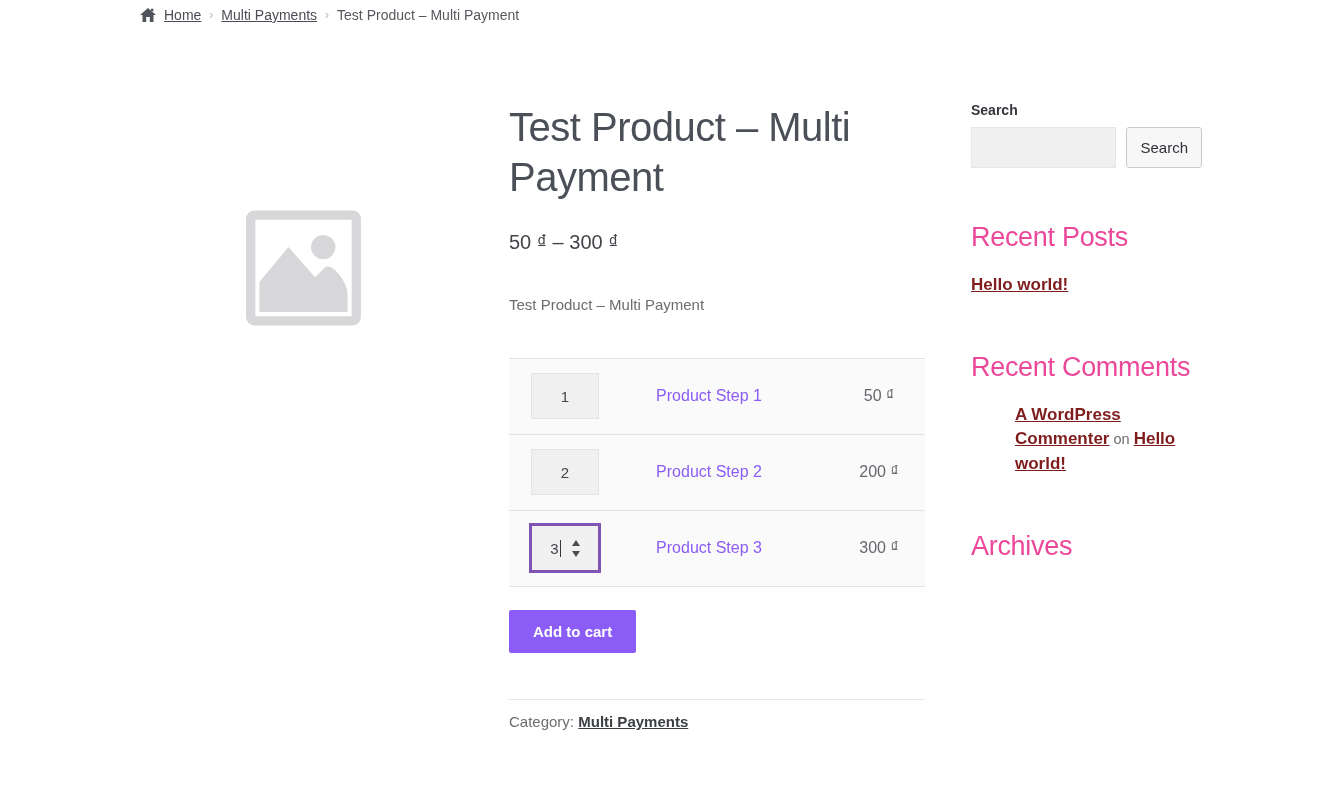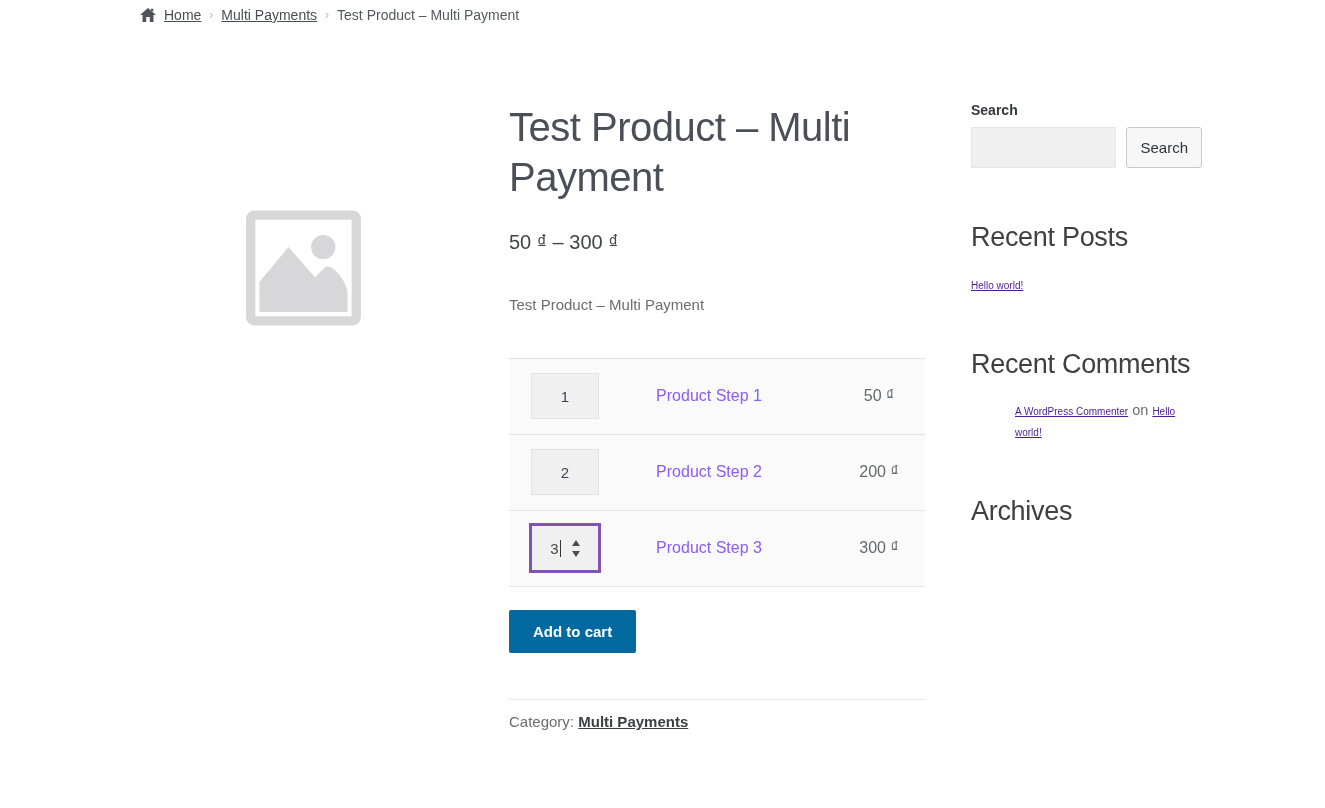--- a/index.html
+++ b/index.html
@@ -55,35 +55,35 @@
   .qty-val { font-size:15px; color:#43454b; }
   .caret { display:inline-block; width:1px; height:17px; background:#33363c; margin-left:1px; }
   .spinner { display:inline-flex; flex-direction:column; align-items:center; margin-left:11px; cursor:pointer; }
   .spin-up { width:0; height:0; border-left:4px solid transparent; border-right:4px solid transparent; border-bottom:6px solid #4a4d53; }
   .spin-down { width:0; height:0; border-left:4px solid transparent; border-right:4px solid transparent; border-top:6px solid #4a4d53; margin-top:5px; }
   .step-link { justify-self:center; color:#8b5cf6; text-decoration:none; font-size:16px; }
   .step-price { justify-self:center; color:#65676c; font-size:16px;margin-left:36px; }
 
   .add-to-cart {
     display:inline-block; margin-top:23px; padding:13px 24px;
-    background:#0369a1; color:#ffffff; border:none; border-radius:2px;
+    background:#8b5cf6; color:#ffffff; border:none; border-radius:2px;
     font-size:15px; font-weight:bold; font-family:"Liberation Sans", sans-serif;
     cursor:pointer;
   }
 
   .summary-divider { border:none; border-top:1px solid #e8e8e8; margin:46px 0 13px; }
   .product-meta { font-size:15px; color:#6d6d6d; }
   .product-meta a { color:#3c4045; font-weight:bold; text-decoration:underline; }
 
   
   .widget { margin-bottom:0; }
   .widget-title {
-    margin:54px 0 20px; font-weight:300; font-size:27px; color:#404040; letter-spacing:-0.3px;
-  }
-  .widget a { color:#4c1d95; font-weight:normal; text-decoration:underline; font-size:10px; }
+    margin:54px 0 20px; font-weight:300; font-size:27px; color:#ec4899; letter-spacing:-0.3px;
+  }
+  .widget a { color:#7f1d1d; font-weight:bold; text-decoration:underline; font-size:17px; }
   .widget-text { font-size:14.5px; line-height:1.45; color:#6d6d6d;margin-left:44px; }
   .search-label { display:block; font-weight:bold; font-size:14px; color:#33363c; margin-bottom:9px; }
   .search-row { display:flex; }
   .search-input {
     flex:1; min-width:0; height:41px;
     background:#f0f0f0; border:1px solid #e6e6e6;
     font-family:"Liberation Sans", sans-serif; font-size:15px; padding:0 8px; color:#43454b;
   }
   .search-button {
     height:41px; margin-left:10px; padding:0 13px;

